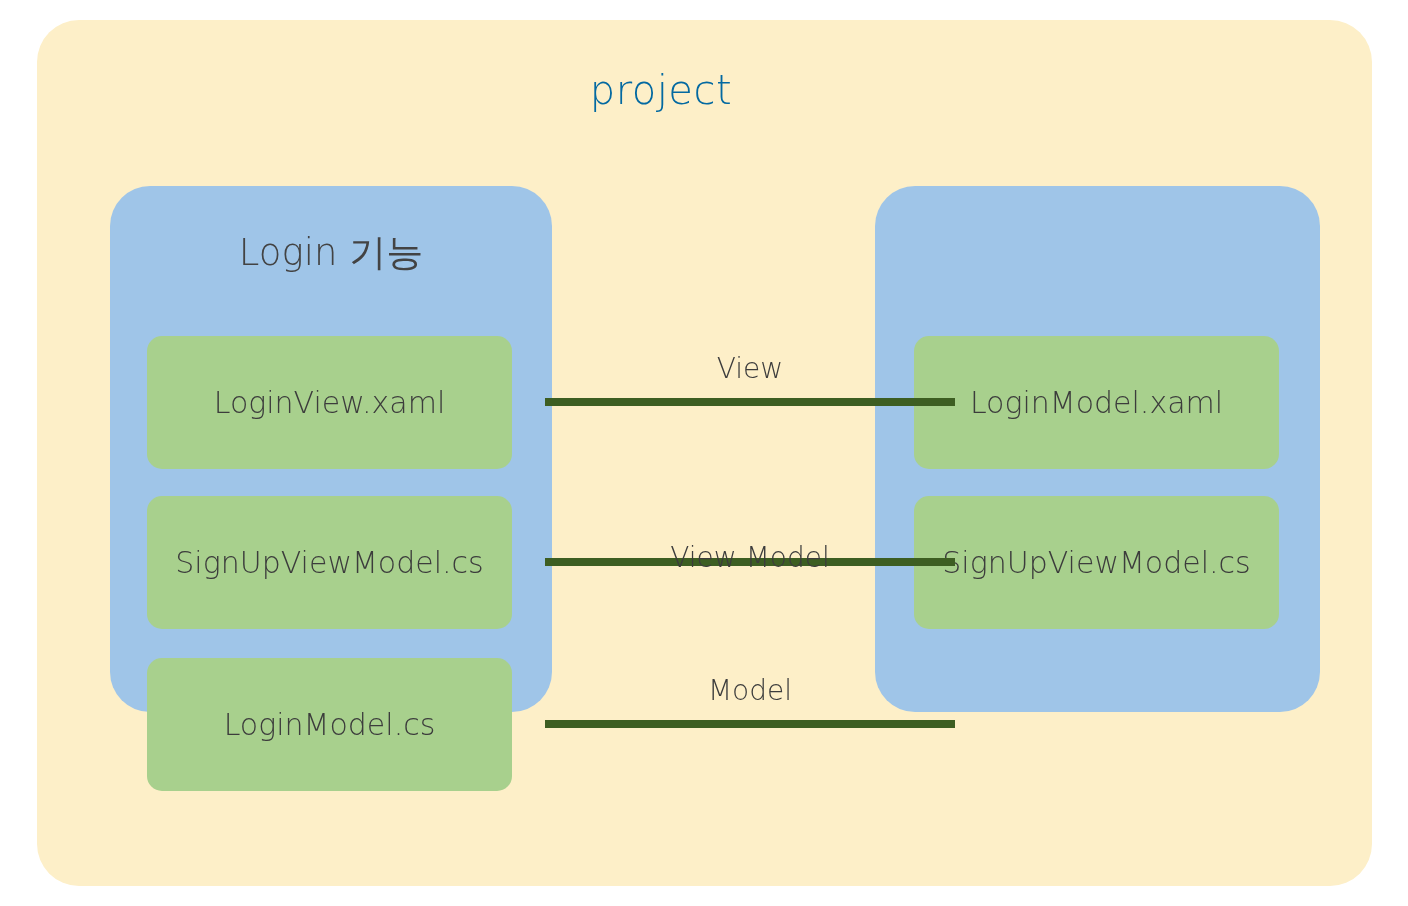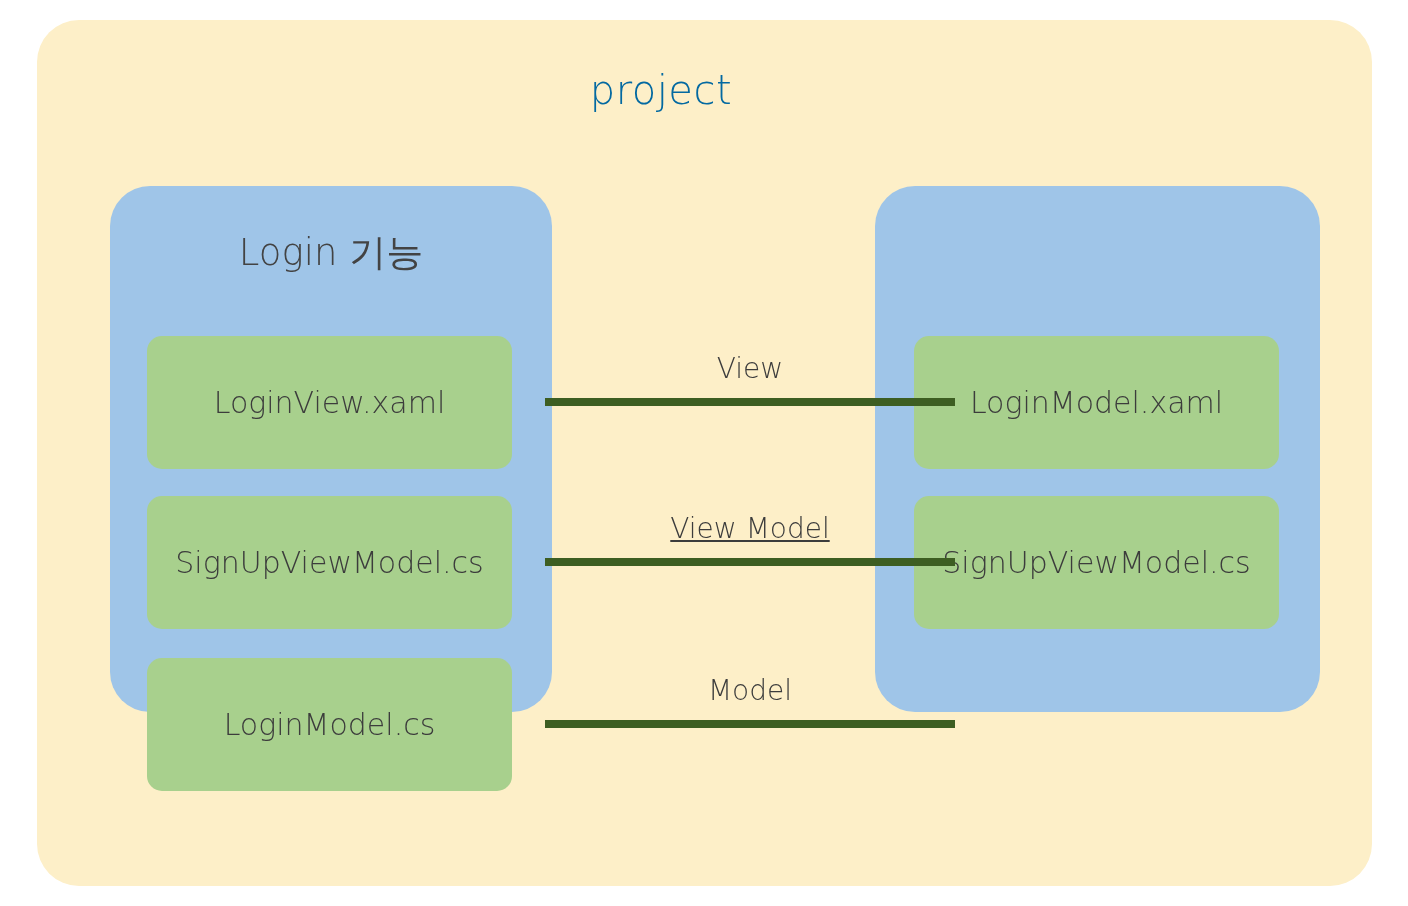--- a/index.html
+++ b/index.html
@@ -114,21 +114,21 @@
     left: 508px;
     width: 410px;
     text-align: center;
     font-size: 28px;
     font-weight: 300;
     color: #3c3c3c;
     line-height: 1;
     white-space: nowrap;
   }
   #connector-label-0 { top: 335px; }
-  #connector-label-1 { top: 495px; text-decoration: underline; }
+  #connector-label-1 { top: 524px; }
   #connector-label-2 { top: 657px; }
 </style>
 </head>
 <body>
 
 <div id="canvas">
 
   <div id="project-container">
 
     <div id="project-title">project</div>

